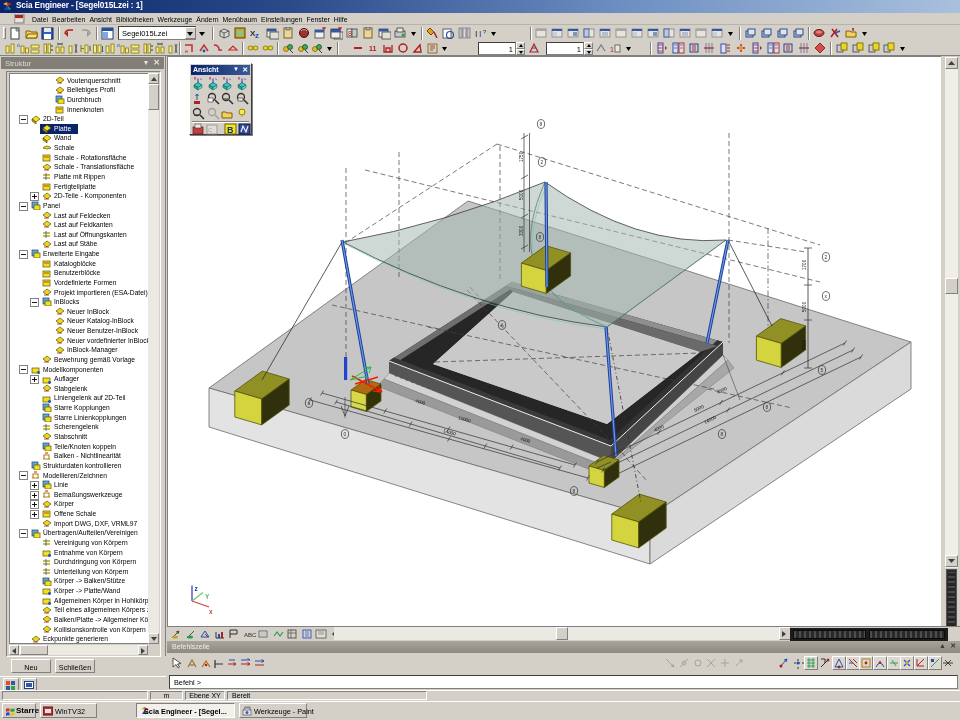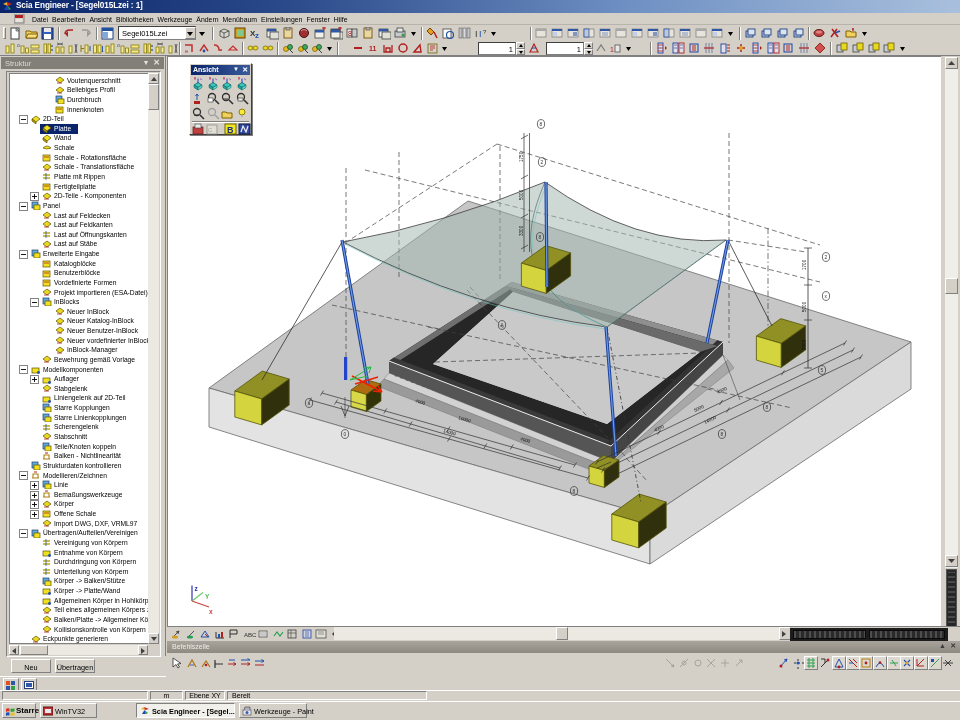--- a/index.html
+++ b/index.html
@@ -844,21 +844,21 @@
 <div class="abs raised" style="left:9px;top:645px;width:10px;height:10px;background:#d4d0c8;"></div>
 <svg class="abs" style="left:12px;top:648px" width="5" height="6" viewBox="0 0 5 6">
       <path d="M4 0 L4 6 L0 3 Z" fill="#404040"></path>
     </svg>
 <div class="abs raised" style="left:138px;top:645px;width:10px;height:10px;background:#d4d0c8;"></div>
 <svg class="abs" style="left:141px;top:648px" width="5" height="6" viewBox="0 0 5 6">
       <path d="M0 0 L4 3 L0 6 Z" fill="#404040"></path>
     </svg>
 <div class="abs raised" style="left:20px;top:645px;width:28px;height:10px;background:#d4d0c8;"></div>
 <div class="abs raised" style="left:11px;top:659px;width:40px;height:14px;background:#d4d0c8;font-size:7.3px;text-align:center;padding-top:3px;">Neu</div>
-<div class="abs raised" style="left:55px;top:659px;width:40px;height:14px;background:#d4d0c8;font-size:7.3px;text-align:center;padding-top:3px;">Übertragen</div>
+<div class="abs raised" style="left:55px;top:659px;width:40px;height:14px;background:#d4d0c8;font-size:7.3px;text-align:center;padding-top:3px;">Schließen</div>
 <div class="abs" style="left:0;top:676px;width:166px;height:17px;background:#d4d0c8;border-top:1px solid #fff;"></div>
 <div class="abs raised" style="left:3px;top:678px;width:16px;height:14px;background:#d4d0c8;"></div>
 <svg class="abs" style="left:6px;top:681px" width="10" height="9" viewBox="0 0 10 9">
       <rect x="0" y="0" width="4" height="4" fill="#e05020"></rect>
       <rect x="5" y="0" width="4" height="4" fill="#3058a8"></rect>
       <rect x="0" y="5" width="4" height="4" fill="#3058a8"></rect>
       <rect x="5" y="5" width="4" height="4" fill="#30a050"></rect>
     </svg>
 <div class="abs raised" style="left:21px;top:678px;width:16px;height:14px;background:#d4d0c8;"></div>
 <svg class="abs" style="left:24px;top:681px" width="10" height="9" viewBox="0 0 10 9">
@@ -1275,20 +1275,21 @@
       <path d="M2 9 L9 2 M2 2 v7 h7" stroke="#b02020" stroke-width="1" fill="none"></path>
     </svg>
 <div class="abs raised" style="left:927.7000000000005px;top:656px;width:14px;height:14px;background:#dcd8d0;"></div>
 <svg class="abs" style="left:928.7000000000005px;top:657px" width="13" height="13" viewBox="0 0 13 13">
       <path d="M2 10 L10 2" stroke="#30a050" stroke-width="1"></path>
       <rect x="2" y="2" width="3" height="3" fill="#2050b0"></rect>
     </svg>
 <svg class="abs" style="left:942.4000000000005px;top:657px" width="13" height="13" viewBox="0 0 13 13">
       <path d="M1 6 h10 M3 3 l6 6 M9 3 l-6 6" stroke="#303030" stroke-width="0.9"></path>
     </svg>
+<div class="abs" style="left:169px;top:675px;width:789px;height:14px;background:#fff;border:1px solid #808080;border-top-color:#404040;border-left-color:#404040;font-size:7.3px;padding:2px 0 0 4px;">Befehl &gt;</div>
 <div class="abs" style="left:0;top:690px;width:960px;height:11px;background:#d4d0c8;border-top:1px solid #fff;"></div>
 <div class="abs sunken" style="left:2px;top:691px;width:146px;height:9px;"></div>
 <div class="abs sunken" style="left:150px;top:691px;width:33px;height:9px;font-size:7px;text-align:center;">m</div>
 <div class="abs sunken" style="left:185px;top:691px;width:40px;height:9px;font-size:7px;text-align:center;">Ebene XY</div>
 <div class="abs sunken" style="left:227px;top:691px;width:200px;height:9px;font-size:7px;padding-left:4px;">Bereit</div>
 <div class="abs" style="left:0;top:701px;width:960px;height:19px;background:#d4d0c8;border-top:1px solid #fff;"></div>
 <div class="abs raised" style="left:2px;top:703px;width:34px;height:15px;background:#d4d0c8;"></div>
 <svg class="abs" style="left:5px;top:706px" width="10" height="10" viewBox="0 0 10 10">
       <path d="M1 3 Q2 2 4.5 2.5 L4.5 5.5 Q2 5 1 6 Z" fill="#e03020"></path>
       <path d="M5.5 2.7 Q8 3 9.5 2.2 L9.5 5.2 Q8 6 5.5 5.7 Z" fill="#30a030"></path>
@@ -1302,20 +1303,20 @@
       <rect x="2" y="3" width="6" height="4" fill="#e8e8f0"></rect>
     </svg>
 <div class="abs" style="left:55px;top:707px;font-size:7.3px;">WinTV32</div>
 <div class="abs sunken" style="left:136px;top:703px;width:99px;height:15px;background:#f2f0ea;"></div>
 <svg class="abs" style="left:140px;top:706px" width="10" height="10" viewBox="0 0 10 10">
       <path d="M1 3 L4 1 L5 4 Z" fill="#e8b020"></path>
       <path d="M4 1 L9 3 L5 4 Z" fill="#cc2020"></path>
       <path d="M2 8 L4.5 4 L6 8 Z" fill="#2040c0"></path>
       <path d="M4.5 4 L8 7 L6 8 Z" fill="#20a040"></path>
     </svg>
-<div class="abs" style="left:152px;top:707px;font-size:7.3px;font-weight:bold;white-space:nowrap;">Scia Engineer - [Segel...</div>
+<div class="abs" style="left:144px;top:707px;font-size:7.3px;font-weight:bold;white-space:nowrap;">Scia Engineer - [Segel...</div>
 <div class="abs raised" style="left:239px;top:703px;width:68px;height:15px;background:#d4d0c8;"></div>
 <svg class="abs" style="left:242px;top:706px" width="10" height="10" viewBox="0 0 10 10">
       <rect x="1" y="4" width="8" height="5" fill="#e8e8f0" stroke="#404040" stroke-width="0.6"></rect>
       <path d="M2 4 L3 1 L8 1 L8 4" fill="#b0b0c0" stroke="#404040" stroke-width="0.6"></path>
       <circle cx="5" cy="6.5" r="1.5" fill="#3060c0"></circle>
     </svg>
 <div class="abs" style="left:254px;top:707px;font-size:7.3px;white-space:nowrap;">Werkzeuge - Paint</div>
 </div>
 </body></html>

